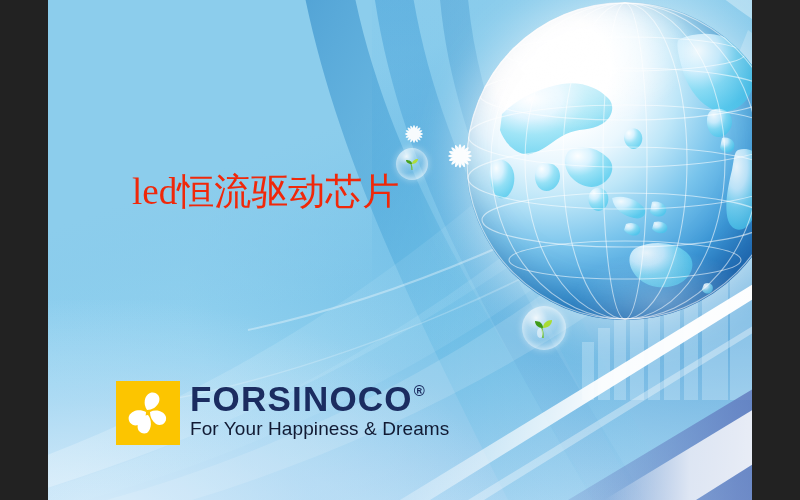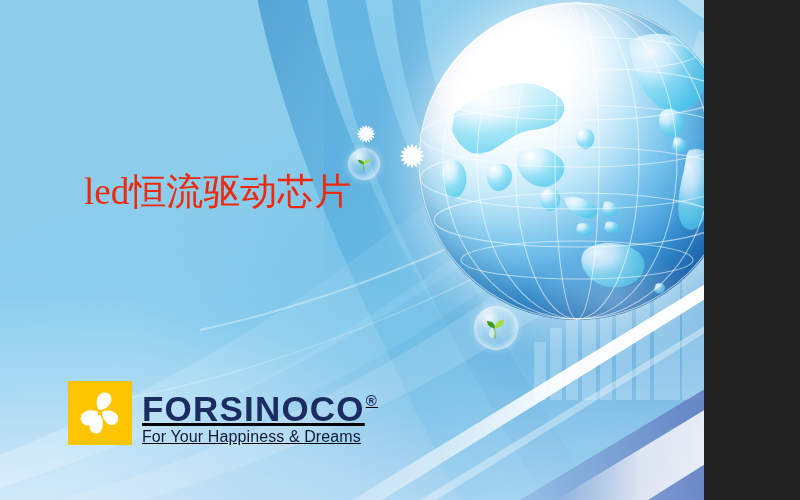--- a/index.html
+++ b/index.html
@@ -8,20 +8,21 @@
     padding: 0;
     background: #222;
   }
   #banner {
     position: relative;
     width: 704px;
     height: 500px;
     overflow: hidden;
     font-family: "Liberation Sans", "DejaVu Sans", sans-serif;
     background: linear-gradient(170deg, #8ccdec 0%, #86caec 38%, #95d3f0 62%, #b3d9f3 85%, #bfe0f7 100%);
+    margin-left: 48px;
   }
 
   
   .bg-base-right {
     position: absolute;
     inset: 0;
     background:
       radial-gradient(130% 95% at 100% 58%, rgba(38,130,200,0.55) 0%, rgba(60,160,215,0.30) 34%, rgba(120,200,235,0.05) 62%, rgba(255,255,255,0) 80%);
   }
   .bg-base-bottomleft {
@@ -128,23 +129,22 @@
     letter-spacing: 0px;
   }
   .headline .line2 { display: block; padding-left: 14px; }
 
   
   .logo {
     position: absolute;
     left: 68px;
     top: 381px;
     display: flex;
-    align-items: flex-end;
+    align-items: flex-start;
     gap: 10px;
-    text-decoration: underline;
   }
   .logo-mark {
     width: 64px; height: 64px;
     background: #fcc500;
     display: flex; align-items: center; justify-content: center;
     flex: none;
   }
   .logo-mark svg { display:block; }
   .logo-text { display: flex; flex-direction: column; line-height: 1; }
   .logo-name {
@@ -152,21 +152,21 @@
     font-size: 35px;
     font-weight: bold;
     letter-spacing: 1.2px;
     display: flex;
     align-items: flex-start;
     font-family: "Liberation Sans", "DejaVu Sans", sans-serif;
   }
   .logo-reg { font-size: 15px; margin-left: 1px; margin-top: 2px; }
   .logo-tag {
     color: #111a33;
-    font-size: 16px;
+    font-size: 19px;
     margin-top: 3px;
     letter-spacing: 0.1px;
     font-family: "Liberation Sans", "DejaVu Sans", sans-serif;
   }
 </style>
 </head>
 <body>
 
 <div id="banner">
 

